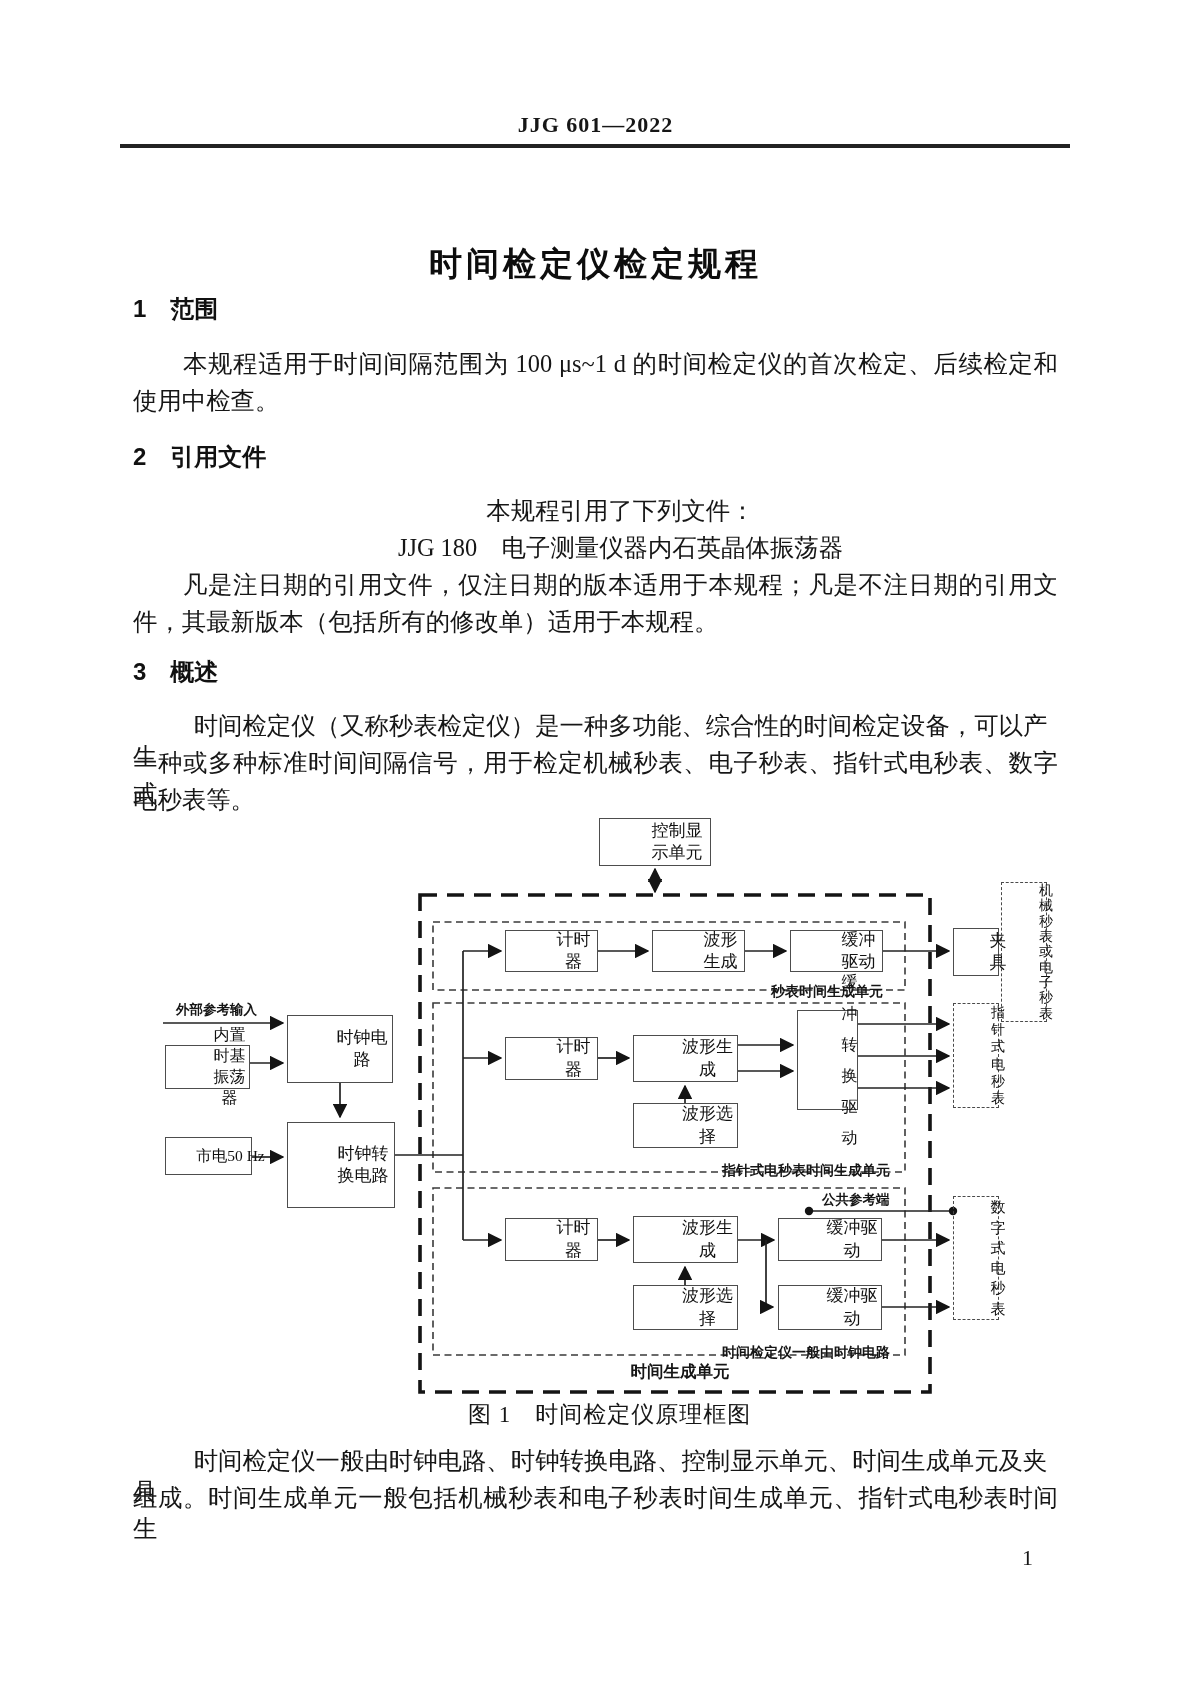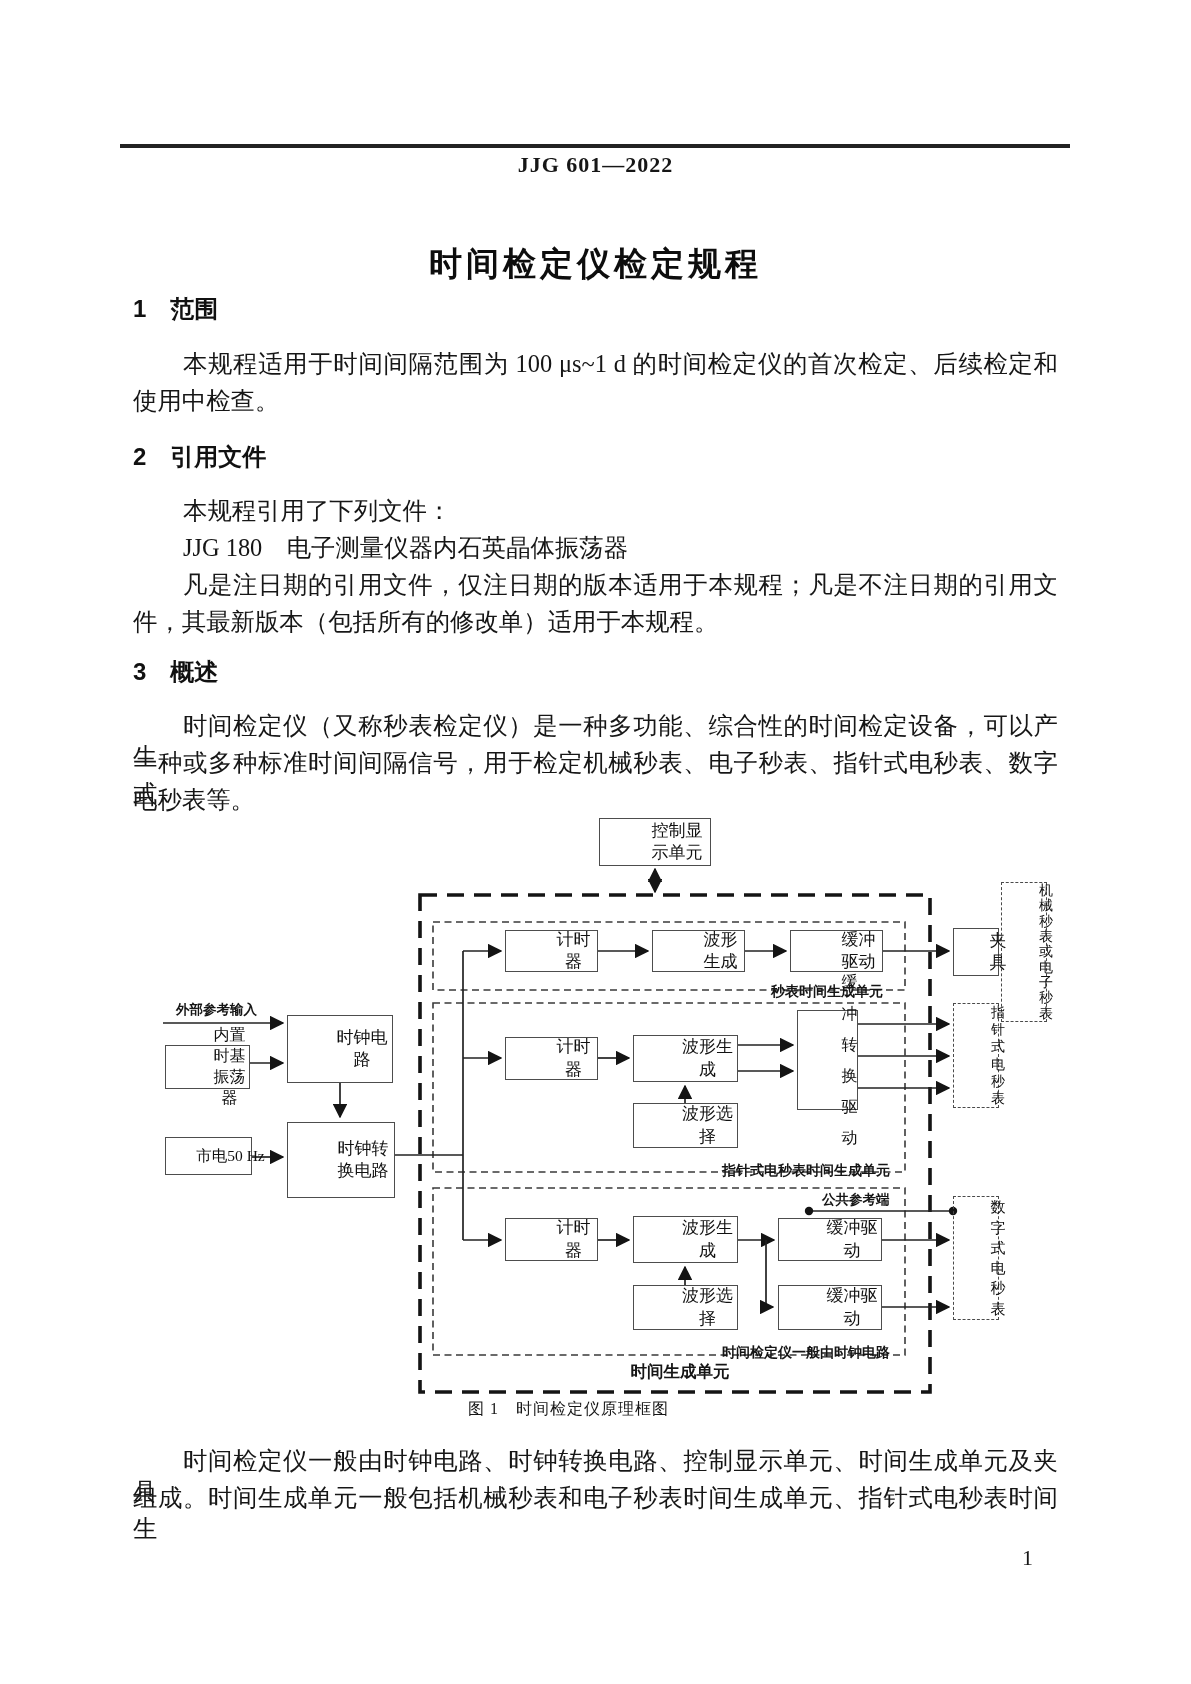--- a/index.html
+++ b/index.html
@@ -4,39 +4,39 @@
 <style>
   html,body{margin:0;padding:0;background:#888;}
   .page{
     position:relative;width:1191px;height:1684px;background:#ffffff;
     font-family:"Liberation Serif","DejaVu Serif",serif;color:#161616;
     overflow:hidden;margin:0 auto;
   }
   .t{position:absolute;font-size:24.4px;line-height:1.25;white-space:pre;color:#161616;}
   .blk{white-space:normal;width:925px;}
   .j{text-align:justify;text-align-last:justify;}
-  .ind{text-indent:50px;}
+  .ind{text-indent:50px;text-align:center;}
   .h{position:absolute;font-family:"Liberation Sans","DejaVu Sans",sans-serif;
      font-weight:bold;font-size:24px;color:#111;}
   .hdr{position:absolute;left:0;top:112px;width:100%;text-align:center;
-     font-size:22px;font-weight:bold;letter-spacing:1px;margin-top:40px;}
+     font-size:22px;font-weight:bold;letter-spacing:1px;}
   .rule{position:absolute;left:120px;top:144px;width:950px;height:3.5px;background:#222;}
   .title{position:absolute;left:0;top:194px;width:100%;text-align:center;
      font-family:"Liberation Sans","DejaVu Sans",sans-serif;
      font-weight:bold;font-size:33px;letter-spacing:4px;color:#0d0d0d;margin-top:48px;}
   .box{position:absolute;box-sizing:border-box;border:1.6px solid #4d4d4d;
      display:flex;align-items:center;justify-content:center;text-align:center;
      font-size:17px;line-height:1.3;color:#111;background:#fff;padding-left:44px;}
   .dash{border:1.4px dashed #4a4a4a;background:transparent;}
   .vt{word-break:break-all;}
   .lbl{position:absolute;font-weight:bold;font-size:14px;color:#151515;line-height:1.2;}
   .ra{text-align:right;margin-top:12px;}
   svg.wires{position:absolute;left:0;top:0;pointer-events:none;}
   .pagenum{position:absolute;left:1022px;top:1545px;font-size:22px;}
-  .caption{position:absolute;left:468px;top:1399px;font-size:16px;letter-spacing:1px;}
+  .caption{position:absolute;left:468px;top:1399px;font-size:23px;letter-spacing:1px;}
 </style>
 </head>
 <body>
 
 <div class="page">
 
   <div class="hdr">JJG 601—2022</div>
   <div class="rule"></div>
   <div class="title">时间检定仪检定规程</div>
 
@@ -111,21 +111,21 @@
       <line x1="809" y1="1211" x2="953" y2="1211"></line>
       <circle cx="809" cy="1211" r="4.2" fill="#141414" stroke="none"></circle>
       <circle cx="953" cy="1211" r="4.2" fill="#141414" stroke="none"></circle>
     </g>
   </svg>
 
   <div class="box" style="left:599px;top:818px;width:112px;height:48px">控制显示单元</div>
   <div class="box" style="left:287px;top:1015px;width:106px;height:68px">时钟电路</div>
   <div class="box vt" style="left:165px;top:1045px;width:85px;height:44px;font-size:16px">内置时基振荡器</div>
   <div class="box" style="left:165px;top:1137px;width:87px;height:38px;font-size:15.5px;white-space:nowrap">市电50 Hz</div>
-  <div class="box" style="left:287px;top:1122px;width:108px;height:76px">时钟转换电路</div>
+  <div class="box" style="left:287px;top:1122px;width:108px;height:86px">时钟转换电路</div>
 
   <div class="box" style="left:505px;top:930px;width:93px;height:42px">计时器</div>
   <div class="box" style="left:652px;top:930px;width:93px;height:42px">波形生成</div>
   <div class="box" style="left:790px;top:930px;width:93px;height:42px">缓冲驱动</div>
   <div class="box vt" style="left:953px;top:928px;width:28px;height:48px;line-height:1.3">夹具</div>
   <div class="box dash vt" style="left:1001px;top:882px;width:26px;height:140px;font-size:14px;line-height:1.1">机械秒表或电子秒表</div>
 
   <div class="box" style="left:505px;top:1037px;width:93px;height:43px">计时器</div>
   <div class="box" style="left:633px;top:1035px;width:105px;height:47px">波形生成</div>
   <div class="box" style="left:633px;top:1103px;width:105px;height:45px">波形选择</div>

